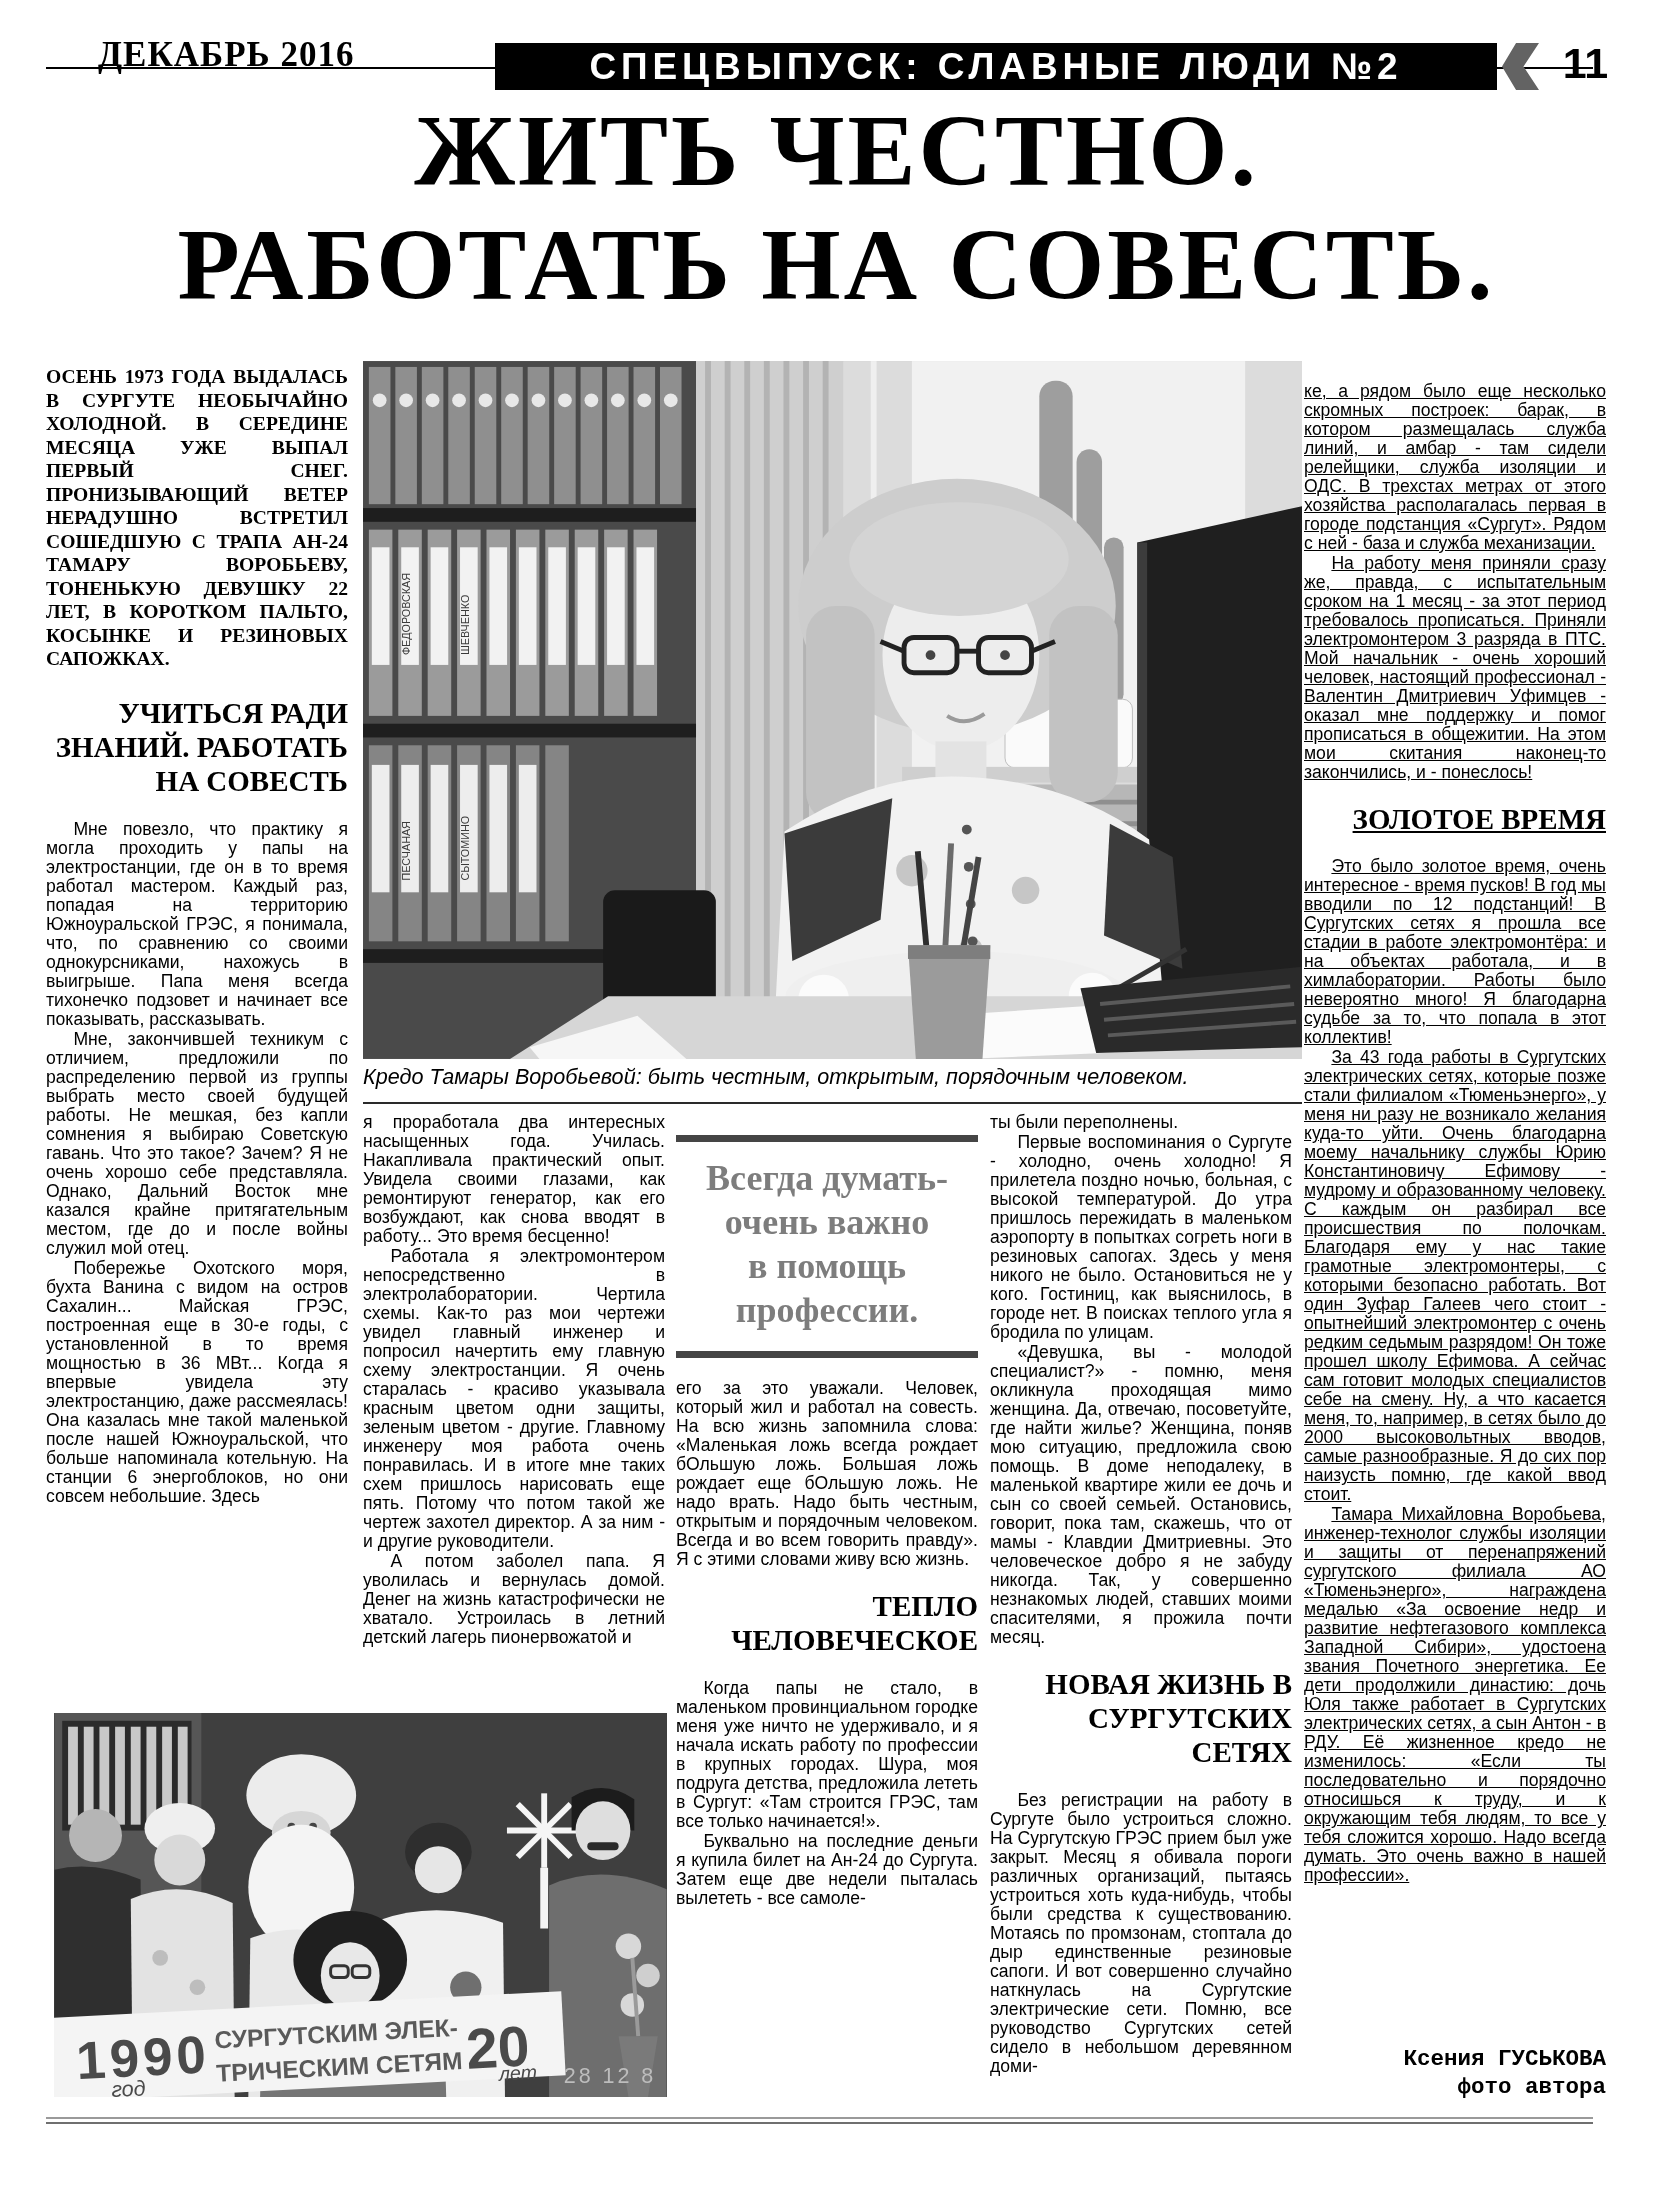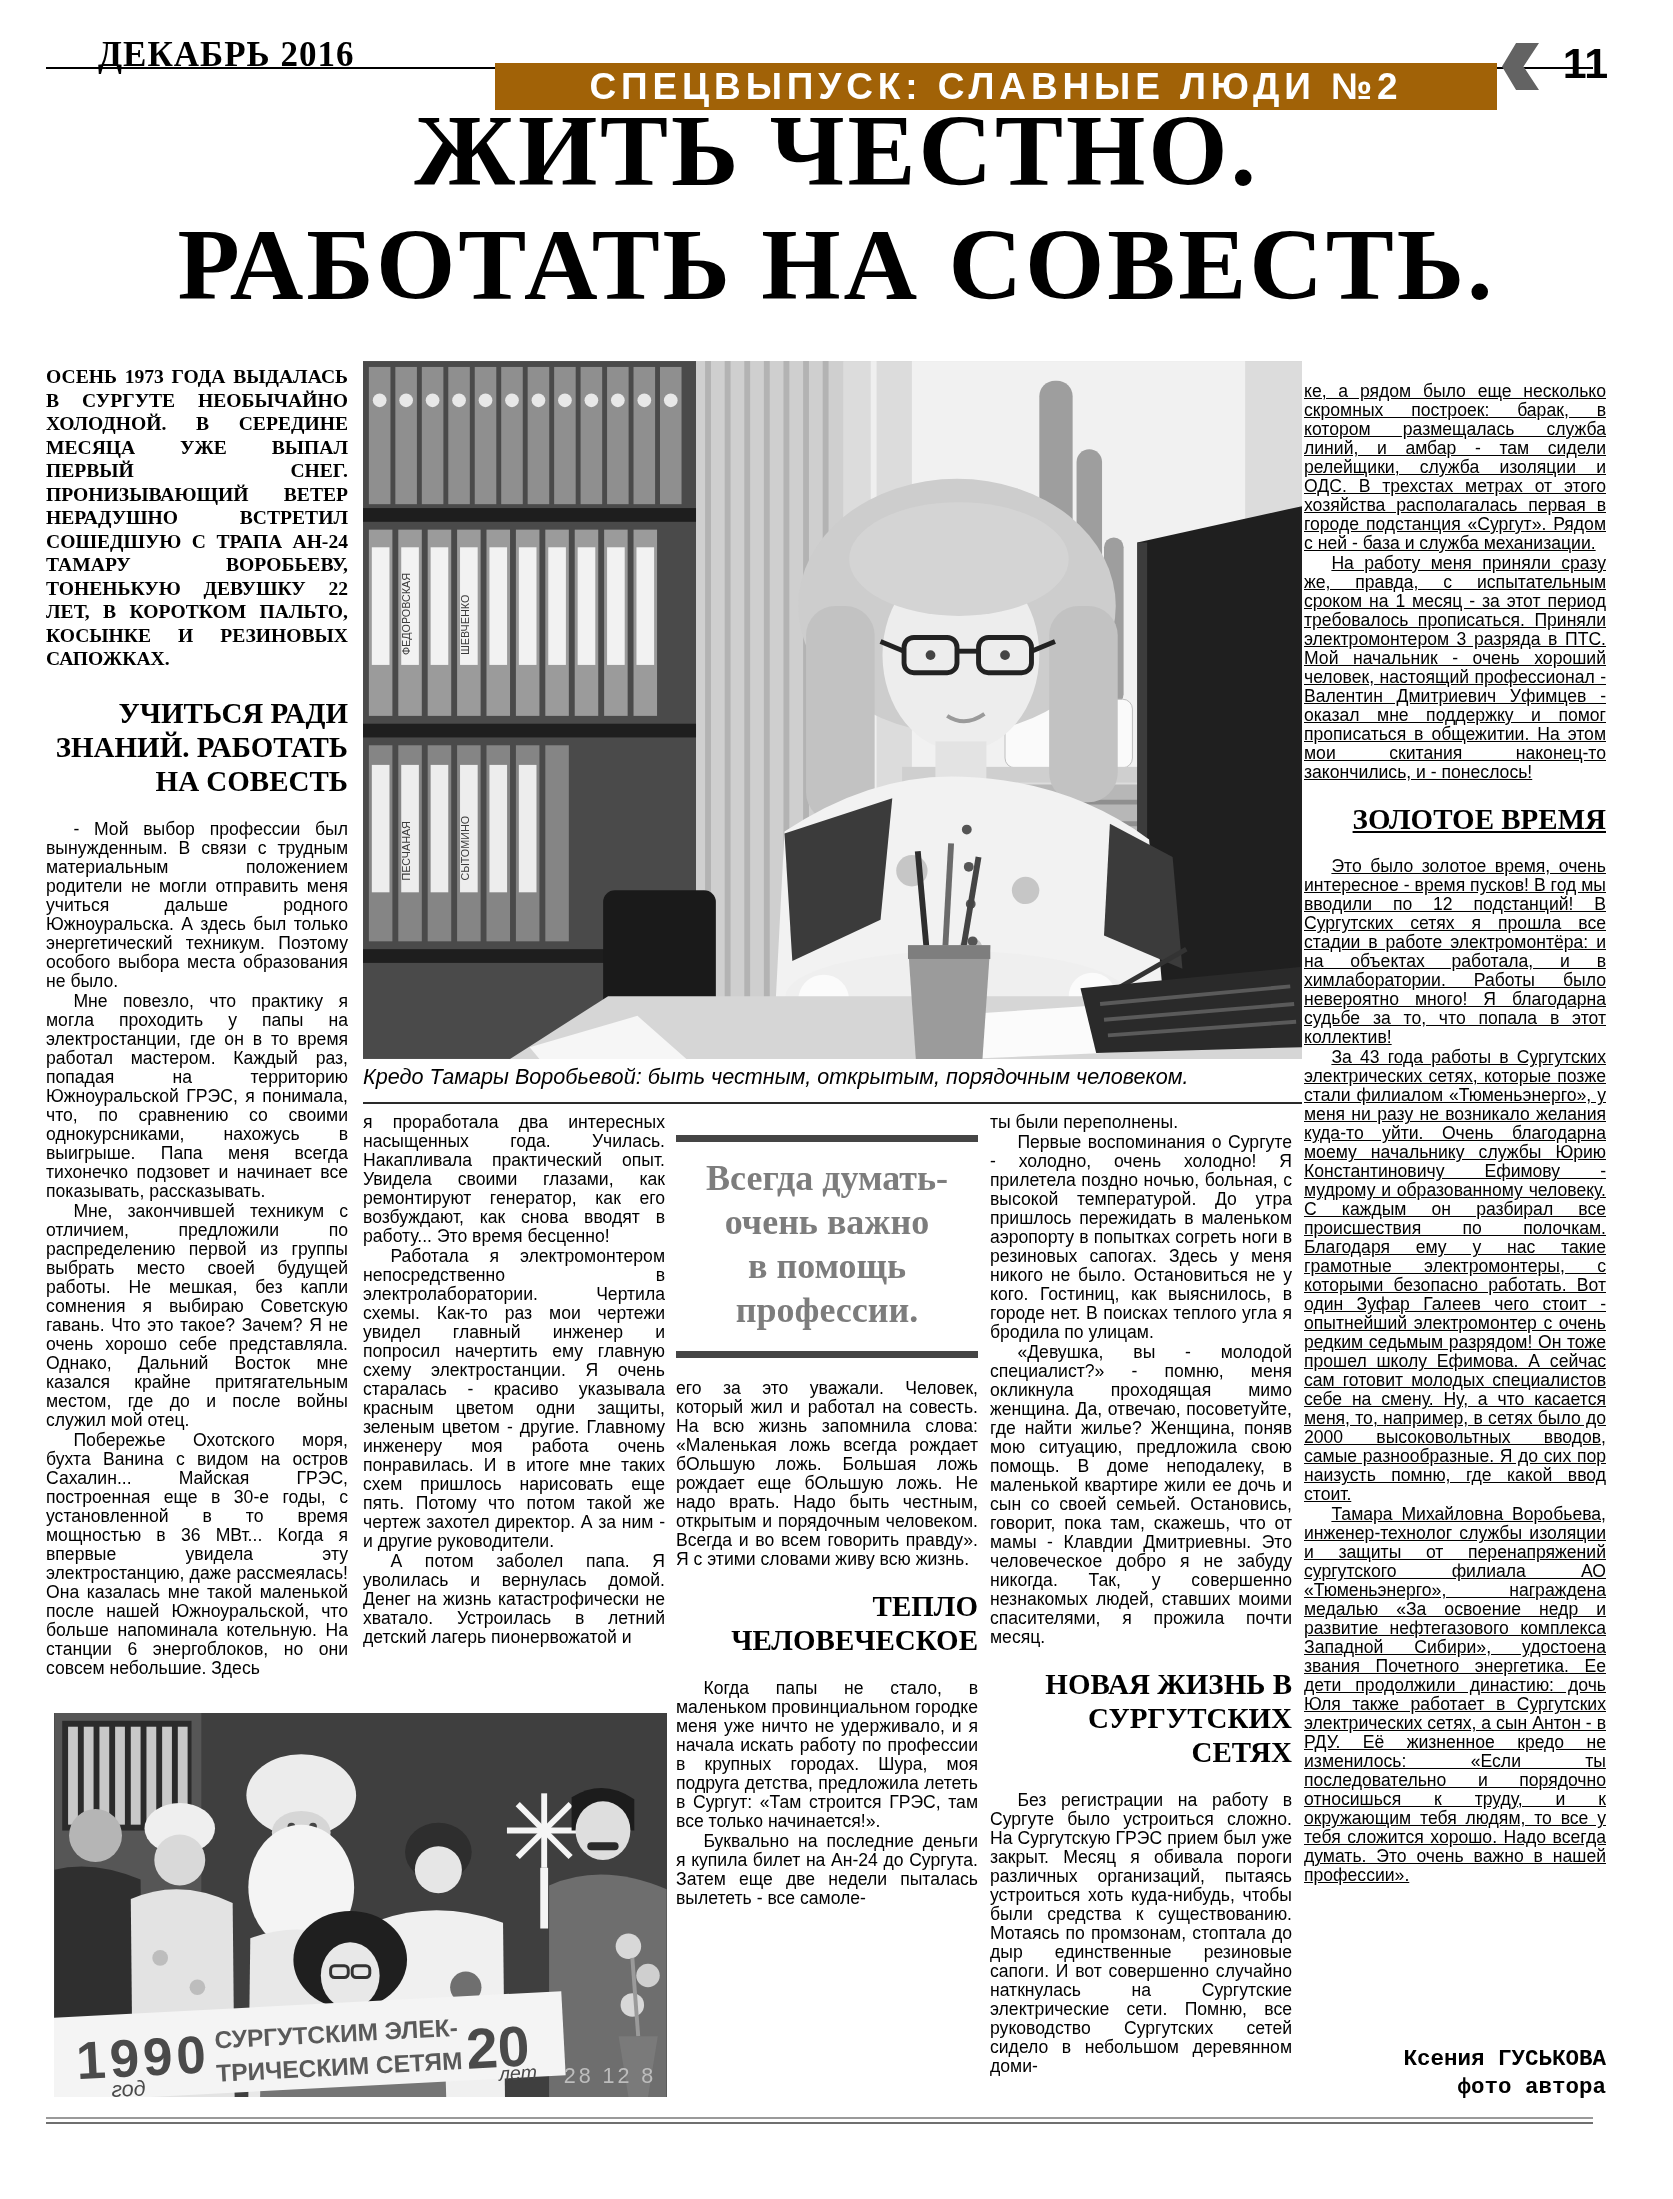--- a/index.html
+++ b/index.html
@@ -3,22 +3,22 @@
 <meta charset="utf-8">
 <style>
   html,body{margin:0;padding:0;background:#ffffff;}
   body{width:1673px;height:2199px;position:relative;font-family:"Liberation Sans","DejaVu Sans",sans-serif;color:#000;}
   .page{position:absolute;inset:0;background:#fff;overflow:hidden;}
   .abs{position:absolute;}
 
   
   .header-rule{left:46px;top:67px;width:1547px;height:2px;background:#000;}
   .issue-date{left:98px;top:35px;font-family:"Liberation Serif","DejaVu Serif",serif;font-weight:bold;font-size:35px;letter-spacing:1px;}
-  .banner-bar{left:495px;top:43px;width:1002px;height:47px;background:#a16207;color:#fff;
-    display:flex;align-items:center;justify-content:center;font-weight:bold;font-size:37px;letter-spacing:4.9px;white-space:nowrap;margin-top:20px;}
+  .banner-bar{left:495px;top:43px;width:1002px;height:47px;background:#000000;color:#fff;
+    display:flex;align-items:center;justify-content:center;font-weight:bold;font-size:37px;letter-spacing:4.9px;white-space:nowrap;}
   .banner-notch{left:1502px;top:43px;width:37px;height:47px;background:#636363;
     clip-path:polygon(100% 0,38% 0,0 50%,38% 100%,100% 100%,58% 50%);}
   .page-number{left:1544px;top:39px;width:83px;text-align:center;font-weight:bold;font-size:43px;}
 
   
   .headline{left:49px;top:94px;width:1575px;text-align:center;font-family:"Liberation Serif","DejaVu Serif",serif;
     font-weight:bold;font-size:102px;line-height:1.12;letter-spacing:2.9px;}
 
   
   .col{width:302px;text-align:justify;font-size:17.6px;line-height:19px;overflow:hidden;}
@@ -56,21 +56,20 @@
   <div class="abs page-number">11</div>
 
   <div class="abs headline">
     <div>ЖИТЬ ЧЕСТНО.</div>
     <div>РАБОТАТЬ НА СОВЕСТЬ.</div>
   </div>
 
   <div class="abs col" style="left:46px;top:365px;height:1335px;">
     <div class="lead">ОСЕНЬ 1973 ГОДА ВЫДАЛАСЬ В СУРГУТЕ НЕОБЫЧАЙНО ХОЛОДНОЙ. В СЕРЕДИНЕ МЕСЯЦА УЖЕ ВЫПАЛ ПЕРВЫЙ СНЕГ. ПРОНИЗЫВАЮЩИЙ ВЕТЕР НЕРАДУШНО ВСТРЕТИЛ СОШЕДШУЮ С ТРАПА АН-24 ТАМАРУ ВОРОБЬЕВУ, ТОНЕНЬКУЮ ДЕВУШКУ 22 ЛЕТ, В КОРОТКОМ ПАЛЬТО, КОСЫНКЕ И РЕЗИНОВЫХ САПОЖКАХ.</div>
     <div class="sec-heading first">УЧИТЬСЯ РАДИ ЗНАНИЙ. РАБОТАТЬ НА СОВЕСТЬ</div>
-    <p>- Мой выбор профессии был вынужденным. В связи с трудным материальным положением родители не могли отправить меня учиться дальше родного Южноуральска. А здесь был только энергетический техникум. Поэтому особого выбора места образования не было.</p>
     <p>Мне повезло, что практику я могла проходить у папы на электростанции, где он в то время работал мастером. Каждый раз, попадая на территорию Южноуральской ГРЭС, я понимала, что, по сравнению со своими однокурсниками, нахожусь в выигрыше. Папа меня всегда тихонечко подзовет и начинает все показывать, рассказывать.</p>
     <p>Мне, закончившей техникум с отличием, предложили по распределению первой из группы выбрать место своей будущей работы. Не мешкая, без капли сомнения я выбираю Советскую гавань. Что это такое? Зачем? Я не очень хорошо себе представляла. Однако, Дальний Восток мне казался крайне притягательным местом, где до и после войны служил мой отец.</p>
     <p>Побережье Охотского моря, бухта Ванина с видом на остров Сахалин... Майская ГРЭС, построенная еще в 30-е годы, с установленной в то время мощностью в 36 МВт... Когда я впервые увидела эту электростанцию, даже рассмеялась! Она казалась мне такой маленькой после нашей Южноуральской, что больше напоминала котельную. На станции 6 энергоблоков, но они совсем небольшие. Здесь</p>
   </div>
 
   <div class="abs main-photo">
     <svg width="939" height="698" viewBox="0 0 958 712">
       <rect width="958" height="712" fill="#c9c9c9"></rect>
 
       <g>

